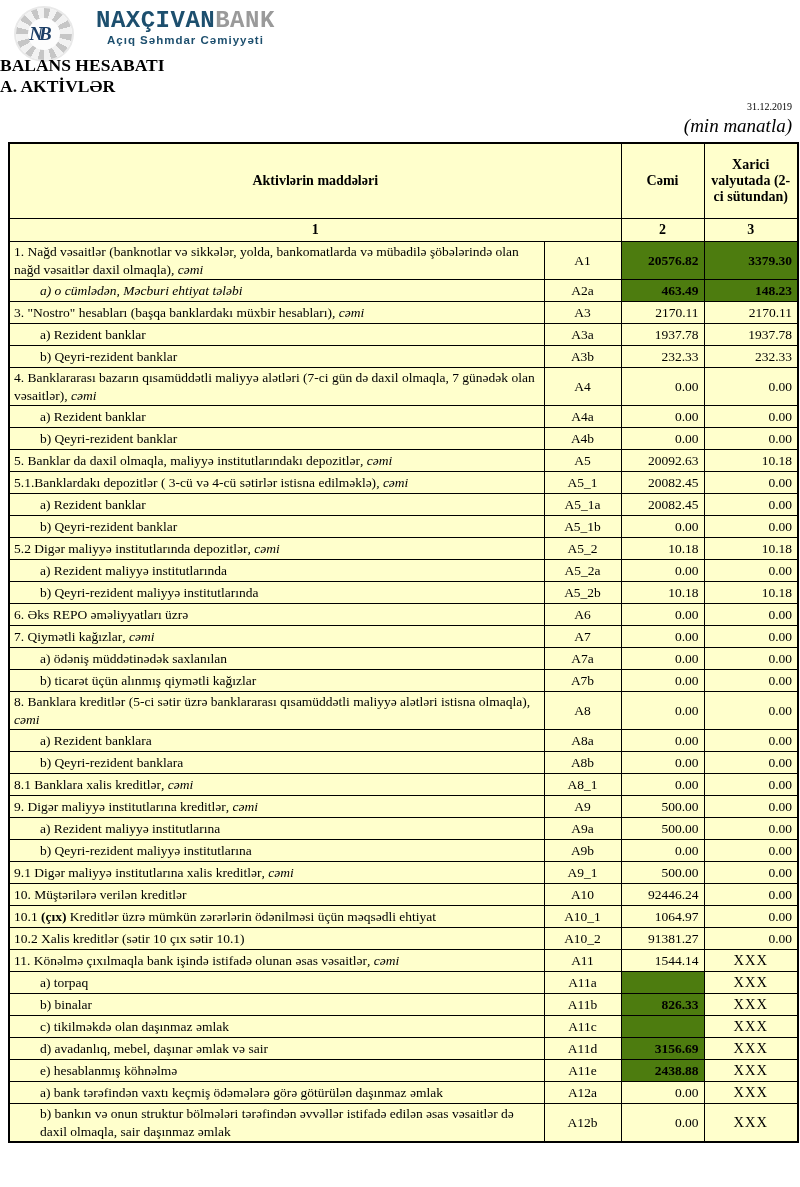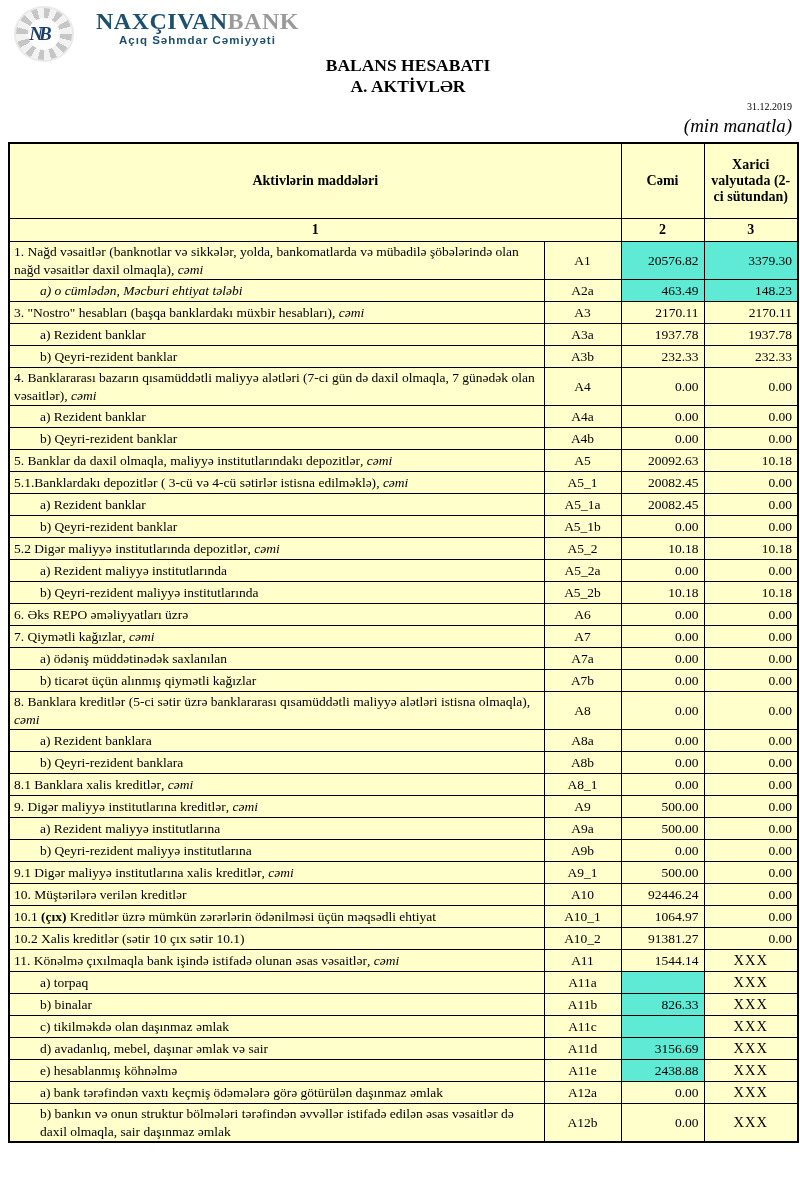--- a/index.html
+++ b/index.html
@@ -9,44 +9,44 @@
   .page-head{position:relative;height:142px;}
   .logo-wrap{position:absolute;left:12px;top:6px;width:64px;height:56px;}
   .gear{width:56px;height:52px;margin:2px auto 0;border-radius:50%;
         background:repeating-conic-gradient(#c6c6c6 0deg 14deg,#f2f2f2 14deg 30deg);
         display:flex;align-items:center;justify-content:center;
         box-shadow:0 0 0 2px #e9e9e9;}
   .gear-inner{width:32px;height:32px;border-radius:50%;background:#fdfdfd;
         display:flex;align-items:center;justify-content:center;}
   .monogram{font-weight:bold;font-style:italic;font-size:19px;letter-spacing:-4px;color:#1c3e66;padding-right:11px;}
   .brand{position:absolute;left:96px;top:9px;text-align:center;}
-  .brand-line{font-family:Liberation Serif, serif;font-weight:bold;font-size:24px;letter-spacing:.5px;line-height:24px;}
+  .brand-line{font-family:Liberation Mono, monospace;font-weight:bold;font-size:24px;letter-spacing:.5px;line-height:24px;}
   .brand-primary{color:#1d4f6e;}
   .brand-secondary{color:#9a9a9a;}
   .brand-sub{font-family:"Liberation Sans",sans-serif;font-weight:bold;font-size:11.5px;color:#1d4f6e;letter-spacing:1px;margin-top:1px;}
-  .titles{position:absolute;left:16px;right:0;top:55px;text-align:center;}
+  .titles{position:absolute;left:0;right:0;top:55px;}
   .title-line{font-weight:bold;font-size:17.5px;line-height:21px;}
   .meta{position:absolute;right:8px;top:97px;text-align:right;}
   .date{font-size:10px;line-height:20px;}
   .unit{font-style:italic;font-size:19px;line-height:18px;}
 
   
   table{border-collapse:collapse;table-layout:fixed;margin-left:8px;width:789px;background:#ffffcc;}
   td,th{border:1px solid #000;vertical-align:middle;overflow:hidden;}
   table{border:2px solid #000;}
   th{font-size:14px;font-weight:bold;padding:2px 3px;margin-top:32px;}
   .th-items{height:70px;}
   .th-num{height:18px;font-size:14px;}
   td{font-size:13.5px;line-height:17.5px;padding:1px 4px;height:19px;}
   td.lbl{text-align:left;}
   td.lbl.ind{padding-left:30px;}
   td.code{text-align:center;}
   td.val{text-align:right;padding-right:5px;}
   td.xxx{text-align:center;font-size:14.5px;letter-spacing:1px;}
-  td.white{background:#5eead4;}
+  td.white{background:#4d7c0f;font-weight:bold;}
   .it{font-style:italic;}
   .bd{font-weight:bold;}
 </style>
 </head>
 <body>
 
 <div class="page-head">
   <div class="logo-wrap">
     <div class="gear">
       <div class="gear-inner">

